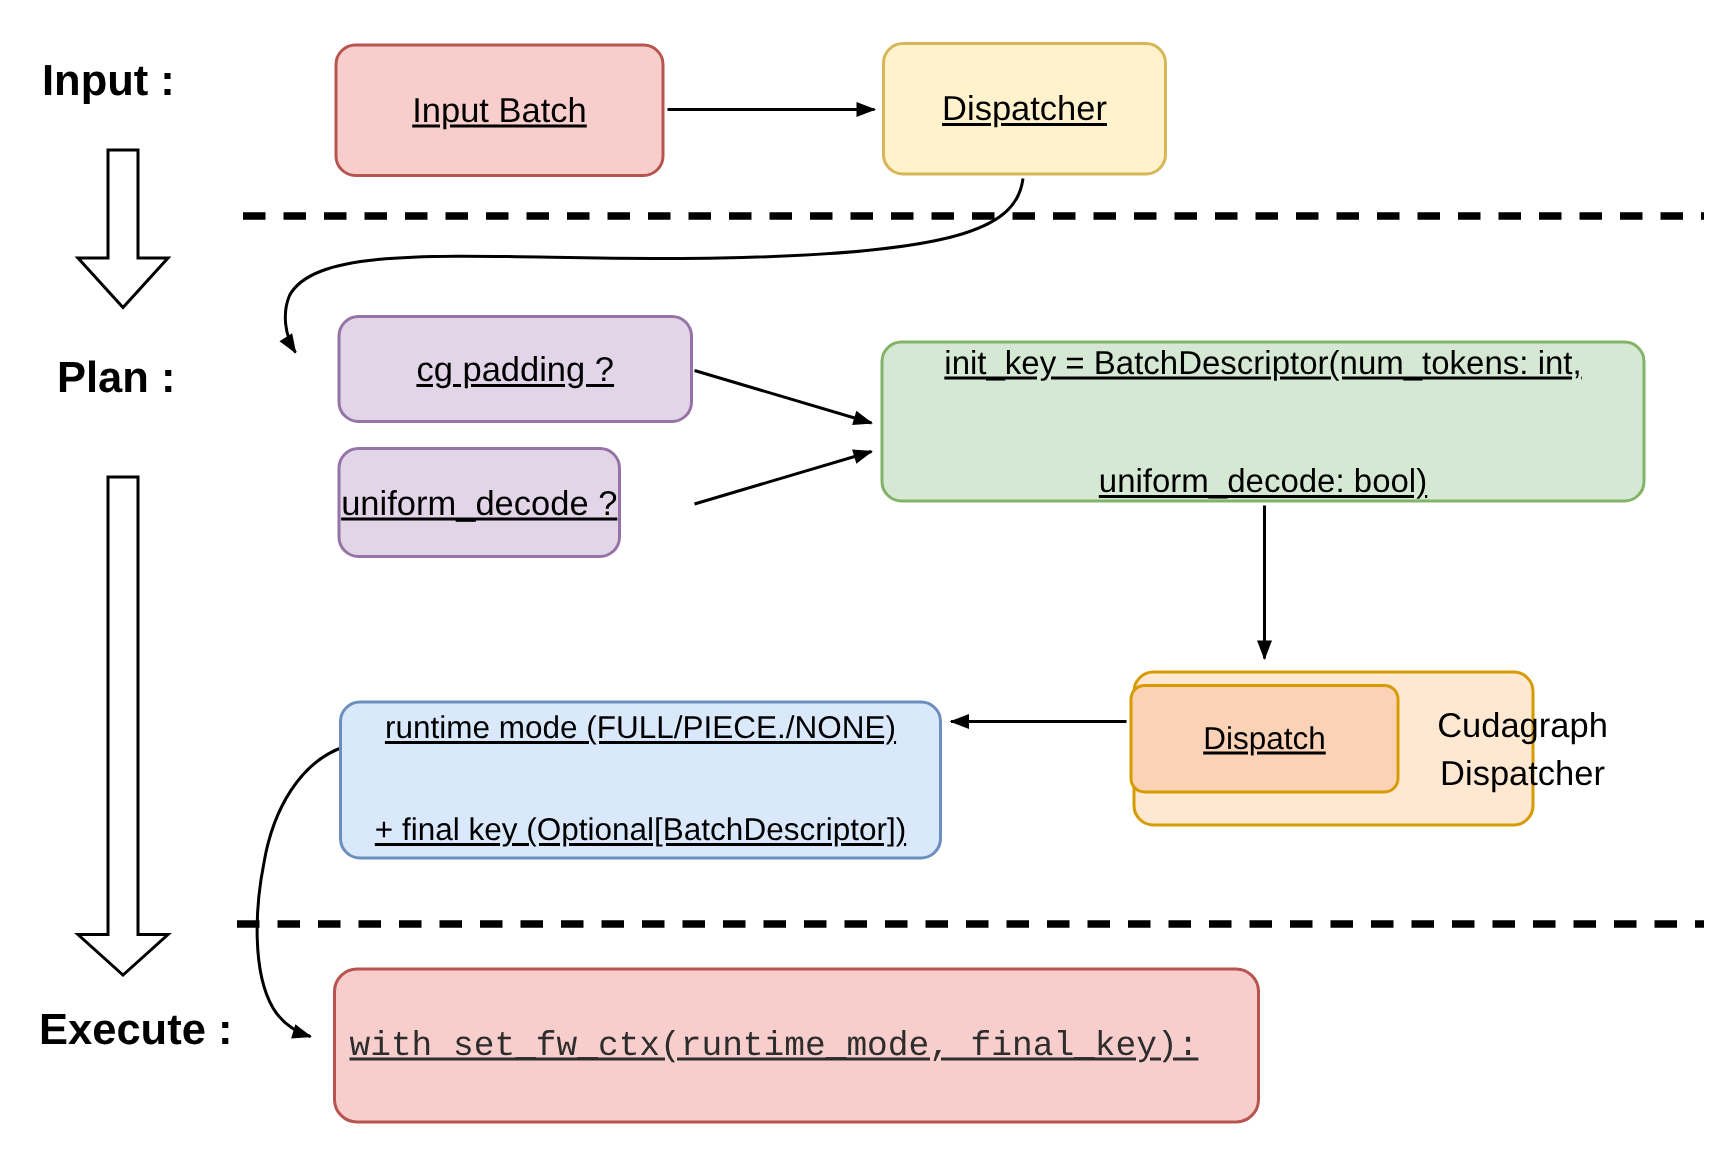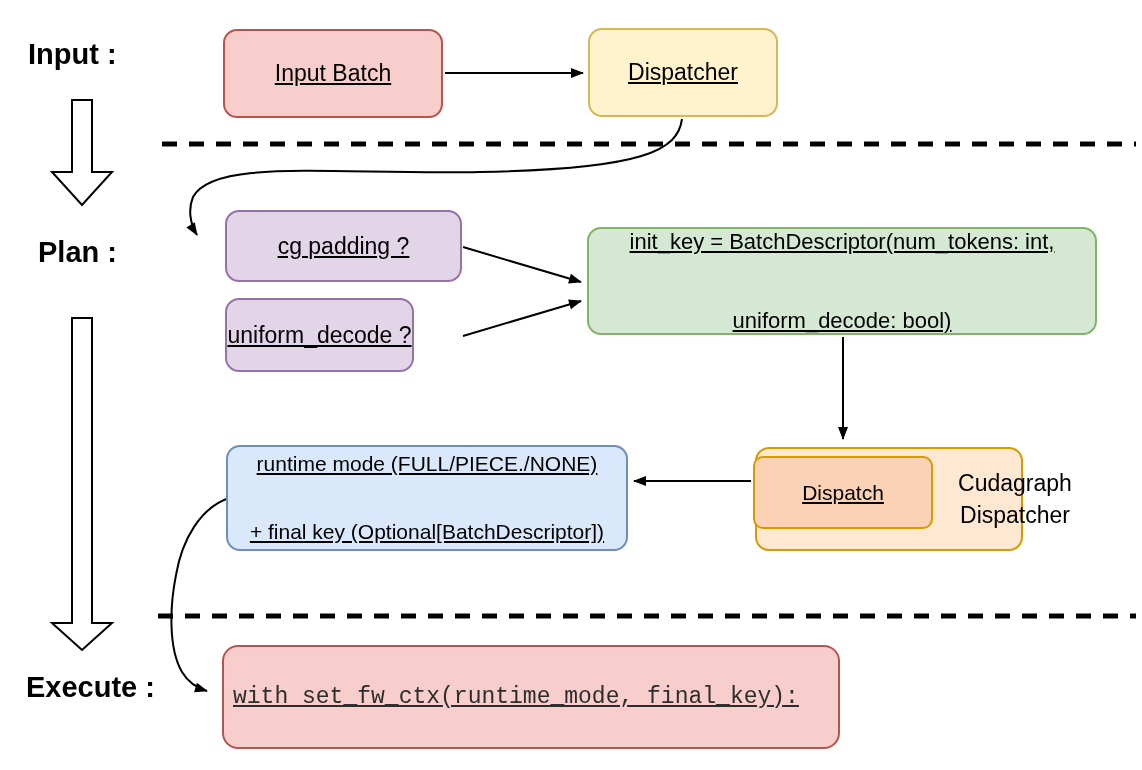--- a/index.html
+++ b/index.html
@@ -85,21 +85,21 @@
     <span>cg padding ?</span>
   </div>
   <div class="node purple f23" style="left:225px; top:298px; width:189px; height:74px;">
     <span>uniform_decode ?</span>
   </div>
   <div class="node green init-key" style="left:587px; top:227px; width:510px; height:108px;">
     <span>init_key = BatchDescriptor(num_tokens: int,</span>
     <span>uniform_decode: bool)</span>
   </div>
 
-  <div class="node blue runtime" style="left:226px; top:445px; width:402px; height:106px;gap:36px;">
+  <div class="node blue runtime" style="left:226px; top:467px; width:402px; height:106px;gap:36px;">
     <span>runtime mode (FULL/PIECE./NONE)</span>
     <span>+ final key (Optional[BatchDescriptor])</span>
   </div>
 
   <div class="node orange-outer" style="left:755px; top:447px; width:268px; height:104px;">
     <div class="cud-text">
       <span>Cudagraph</span>
       <span>Dispatcher</span>
     </div>
   </div>

